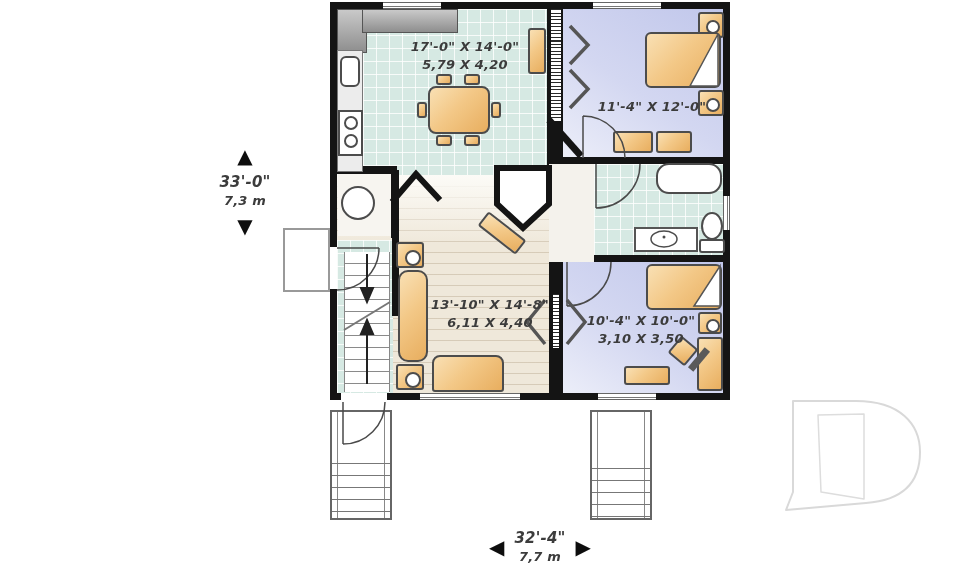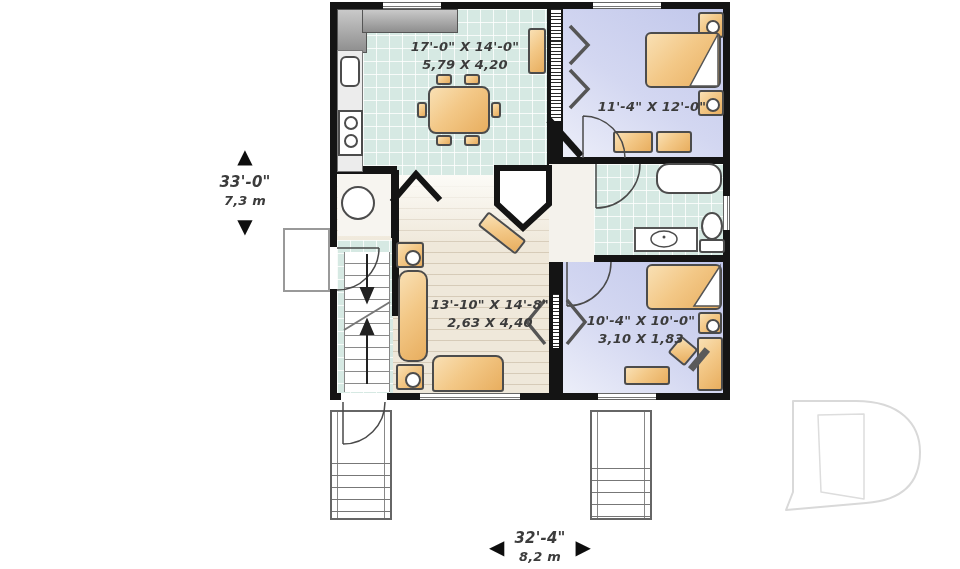--- a/index.html
+++ b/index.html
@@ -178,39 +178,39 @@
 
   <div class="abs anno" style="left:390px;top:38px;width:150px">
     <div>17'-0" X 14'-0"</div>
     <div>5,79 X 4,20</div>
   </div>
   <div class="abs anno" style="left:585px;top:98px;width:134px">
     <div>11'-4" X 12'-0"</div>
   </div>
   <div class="abs anno" style="left:415px;top:296px;width:150px">
     <div>13'-10" X 14'-8"</div>
-    <div>2,63 X 4,40</div>
+    <div>6,11 X 4,40</div>
   </div>
   <div class="abs anno" style="left:574px;top:312px;width:134px">
     <div>10'-4" X 10'-0"</div>
-    <div>3,10 X 1,83</div>
+    <div>3,10 X 3,50</div>
   </div>
 
   <div class="abs" style="left:205px;top:146px;width:80px;text-align:center">
     <div class="glyph" style="font-size:20px">▲</div>
     <div class="anno" style="font-size:15px;margin-top:6px">33'-0"</div>
     <div class="anno" style="font-size:13px">7,3 m</div>
     <div class="glyph" style="font-size:20px;margin-top:6px">▼</div>
   </div>
 
   <div class="abs" style="left:440px;top:528px;width:200px;display:flex;align-items:center;justify-content:center;gap:10px">
     <span class="glyph" style="font-size:20px">◀</span>
     <span class="anno">
       <span style="display:block;font-size:15px">32'-4"</span>
-      <span style="display:block;font-size:13px">8,2 m</span>
+      <span style="display:block;font-size:13px">7,7 m</span>
     </span>
     <span class="glyph" style="font-size:20px">▶</span>
   </div>
 
   <svg class="abs" style="left:768px;top:392px" width="180" height="140" viewBox="0 0 180 140">
     <path d="M88 9 C132 9 152 32 152 60 C152 88 138 108 98 111 L18 118 L25 100 L25 9 Z" fill="#ffffff" stroke="#d9d9d9" stroke-width="2" stroke-linejoin="round"></path>
     <path d="M50 23 L96 22 L96 107 L53 100 Z" fill="#ffffff" stroke="#dddddd" stroke-width="1.5" stroke-linejoin="round"></path>
   </svg>
 
 </div>

